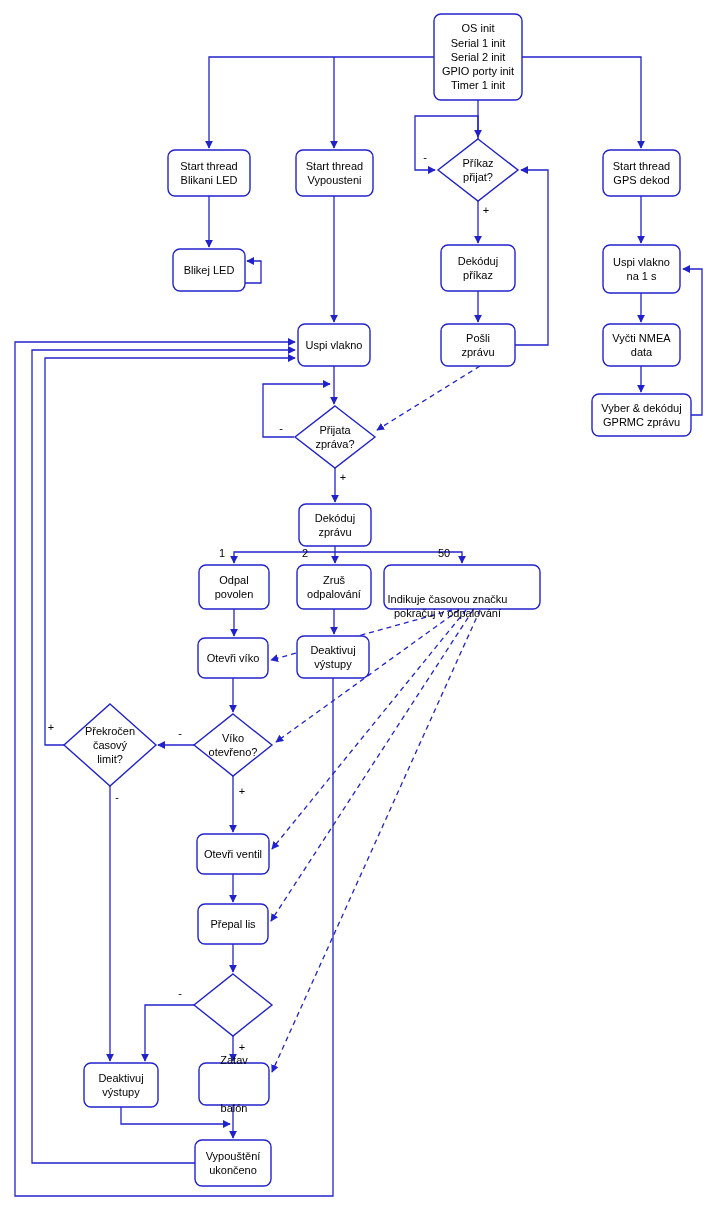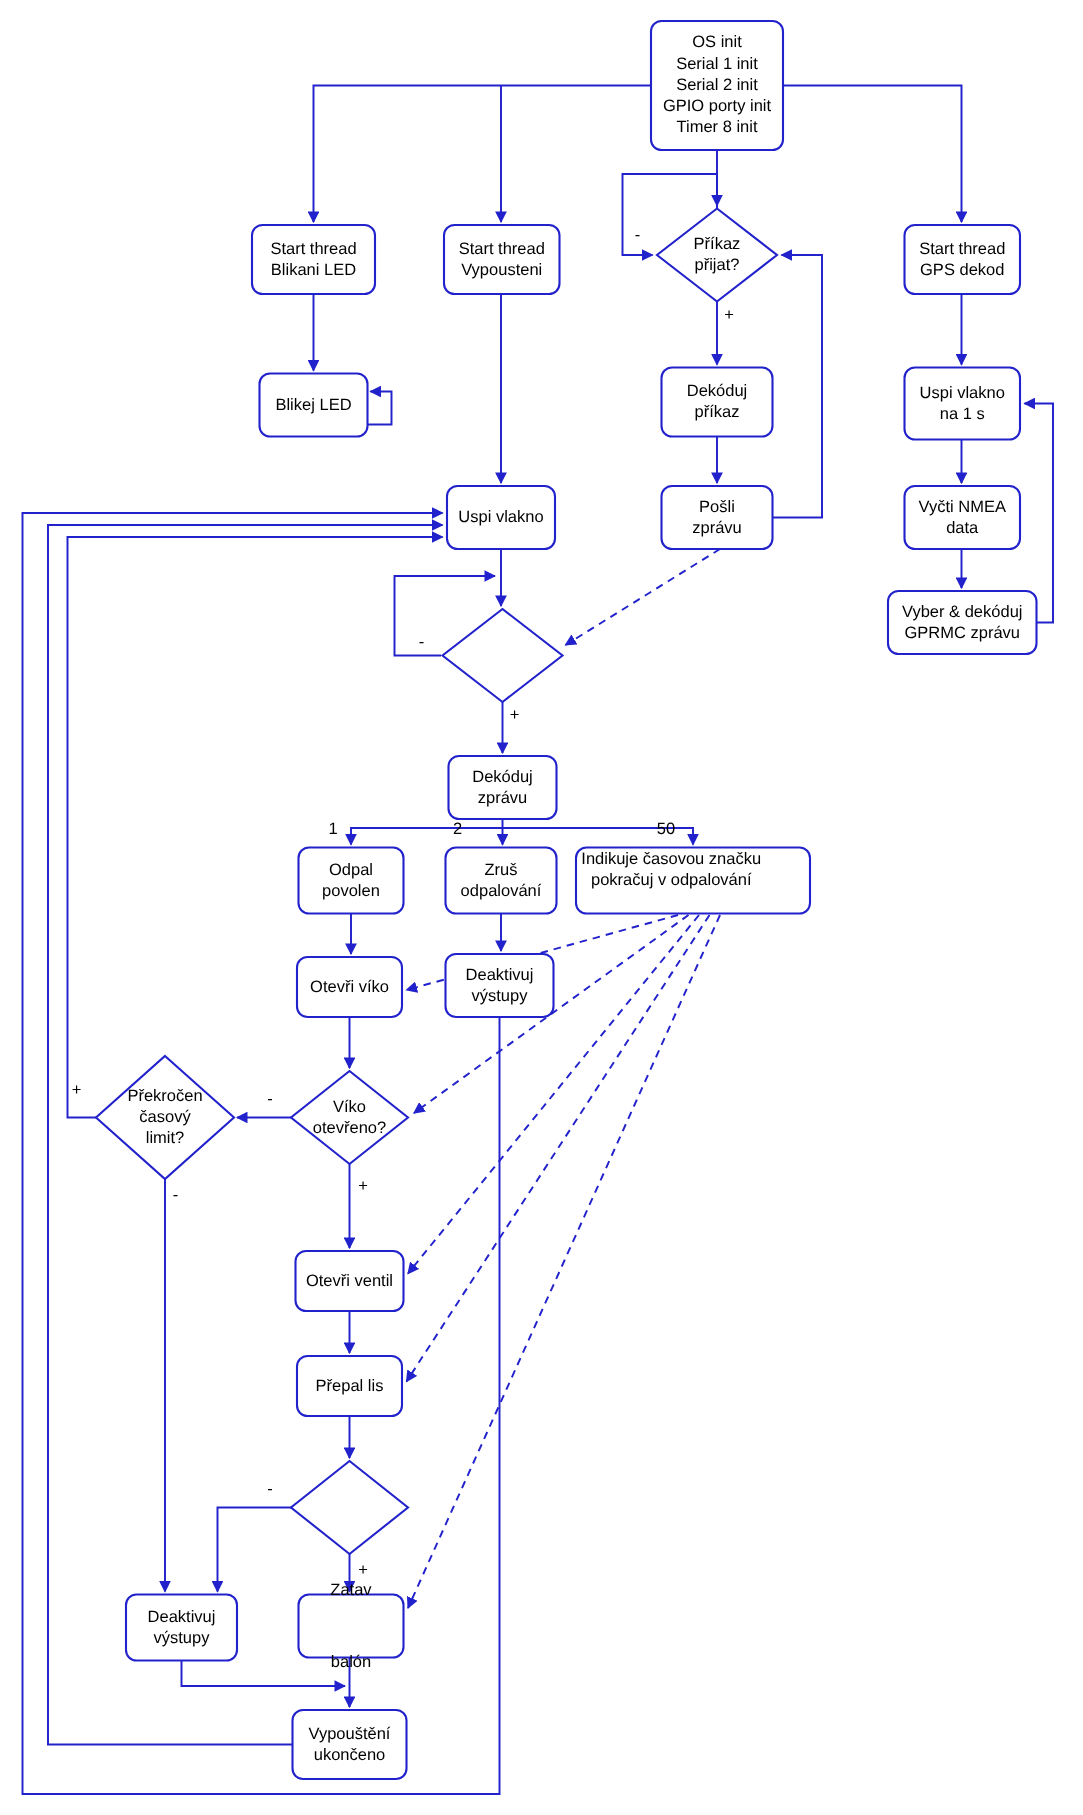--- a/index.html
+++ b/index.html
@@ -111,21 +111,21 @@
       <polygon points="233,974 272,1005 233,1036 194,1005" fill="#ffffff" stroke="#2222cc" stroke-width="1.4"></polygon>
       <rect x="84" y="1063" width="74" height="44" rx="7" fill="#ffffff" stroke="#2222cc" stroke-width="1.4"></rect>
       <rect x="199" y="1063" width="70" height="42" rx="7" fill="#ffffff" stroke="#2222cc" stroke-width="1.4"></rect>
       <rect x="195" y="1140" width="76" height="46" rx="7" fill="#ffffff" stroke="#2222cc" stroke-width="1.4"></rect>
     </svg>
     <div class="node-label" style="left: 434px; top: 14px; width: 88px; height: 86px;">
       <div>OS init</div>
       <div>Serial 1 init</div>
       <div>Serial 2 init</div>
       <div>GPIO porty init</div>
-      <div>Timer 8 init</div>
+      <div>Timer 1 init</div>
     </div>
     <div class="node-label" style="left: 168px; top: 150px; width: 82px; height: 46px;">
       <div>Start thread</div>
       <div>Blikani LED</div>
     </div>
     <div class="node-label" style="left: 296px; top: 150px; width: 77px; height: 46px;">
       <div>Start thread</div>
       <div>Vypousteni</div>
     </div>
     <div class="node-label" style="left: 438px; top: 139px; width: 80px; height: 62px;">
@@ -155,33 +155,37 @@
       <div>Vyčti NMEA</div>
       <div>data</div>
     </div>
     <div class="node-label" style="left: 592px; top: 394px; width: 99px; height: 42px;">
       <div>Vyber &amp; dekóduj</div>
       <div>GPRMC zprávu</div>
     </div>
     <div class="node-label" style="left: 298px; top: 324px; width: 72px; height: 42px;">
       <div>Uspi vlakno</div>
     </div>
+    <div class="node-label" style="left: 295px; top: 406px; width: 80px; height: 62px;">
+      <div>Přijata</div>
+      <div>zpráva?</div>
+    </div>
     <div class="node-label" style="left: 299px; top: 504px; width: 72px; height: 42px;">
       <div>Dekóduj</div>
       <div>zprávu</div>
     </div>
     <div class="node-label" style="left: 199px; top: 565px; width: 70px; height: 44px;">
       <div>Odpal</div>
       <div>povolen</div>
     </div>
     <div class="node-label" style="left: 297px; top: 565px; width: 74px; height: 44px;">
       <div>Zruš</div>
       <div>odpalování</div>
     </div>
-    <div class="node-label" style="left: 384px; top: 558px; width: 127px; height: 44px;">
+    <div class="node-label" style="left: 384px; top: 584px; width: 127px; height: 44px;">
       <div>Indikuje časovou značku</div>
       <div>pokračuj v odpalování</div>
     </div>
     <div class="node-label" style="left: 198px; top: 638px; width: 70px; height: 40px;">
       <div>Otevři víko</div>
     </div>
     <div class="node-label" style="left: 297px; top: 636px; width: 72px; height: 42px;">
       <div>Deaktivuj</div>
       <div>výstupy</div>
     </div>

